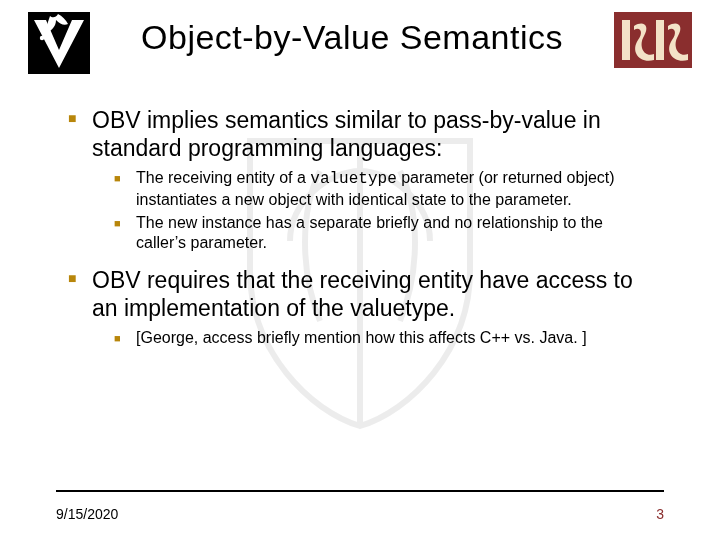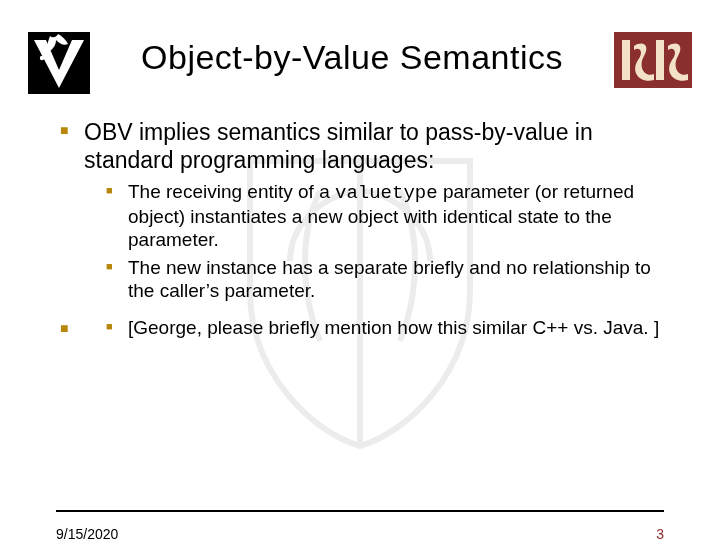--- a/index.html
+++ b/index.html
@@ -26,39 +26,38 @@
     transform: translate(-50%, -50%);
     opacity: 0.07;
     pointer-events: none;
   }
   .watermark svg { display: block; }
   .header {
     display: flex;
     align-items: flex-start;
     padding: 12px 28px 0 28px;
     gap: 16px;
-    margin-top: 20px;
   }
   .title {
     flex: 1;
     font-family: Verdana, Geneva, sans-serif;
     font-size: 34px;
     font-weight: 400;
     letter-spacing: 0.5px;
     margin-top: 6px;
     text-align: center;
   }
   .logo-left, .logo-right { flex: 0 0 auto; }
   .content {
     padding: 16px 56px 0 56px;
   }
   ul.level1 {
     list-style: none;
     padding: 0;
-    margin: 4px;
+    margin: 12px;
   }
   ul.level1 > li {
     position: relative;
     padding-left: 24px;
     margin-bottom: 14px;
     font-size: 23px;
     line-height: 1.22;
   }
   ul.level1 > li::before {
     content: "■";
@@ -70,21 +69,21 @@
   }
   ul.level2 {
     list-style: none;
     padding: 0;
     margin: 6px 0 0 22px;
   }
   ul.level2 > li {
     position: relative;
     padding-left: 22px;
     margin-bottom: 4px;
-    font-size: 19px;
+    font-size: 16px;
     line-height: 1.22;
   }
   ul.level2 > li::before {
     content: "■";
     position: absolute;
     left: 0;
     top: 4px;
     color: #b8860b;
     font-size: 11px;
   }
@@ -151,23 +150,24 @@
         <ul class="level2">
           <li>
             <span>The receiving entity of a </span><span class="mono">valuetype</span><span> parameter (or returned object) instantiates a new object with identical state to the parameter.</span>
           </li>
           <li>
             <span>The new instance has a separate briefly and no relationship to the caller’s parameter.</span>
           </li>
         </ul>
       </li>
       <li>
+        <span>OBV requires that the receiving entity have access to an implementation of the valuetype.</span>
         <ul class="level2">
           <li>
-            <span>[George, please briefly mention how this similar C++ vs. Java. ]</span>
+            <span>[George, access briefly mention how this affects C++ vs. Java. ]</span>
           </li>
         </ul>
       </li>
     </ul>
   </div>
 
   <div class="footer-rule"></div>
   <div class="footer">
     <span>9/15/2020</span>
     <span class="page-num">3</span>

